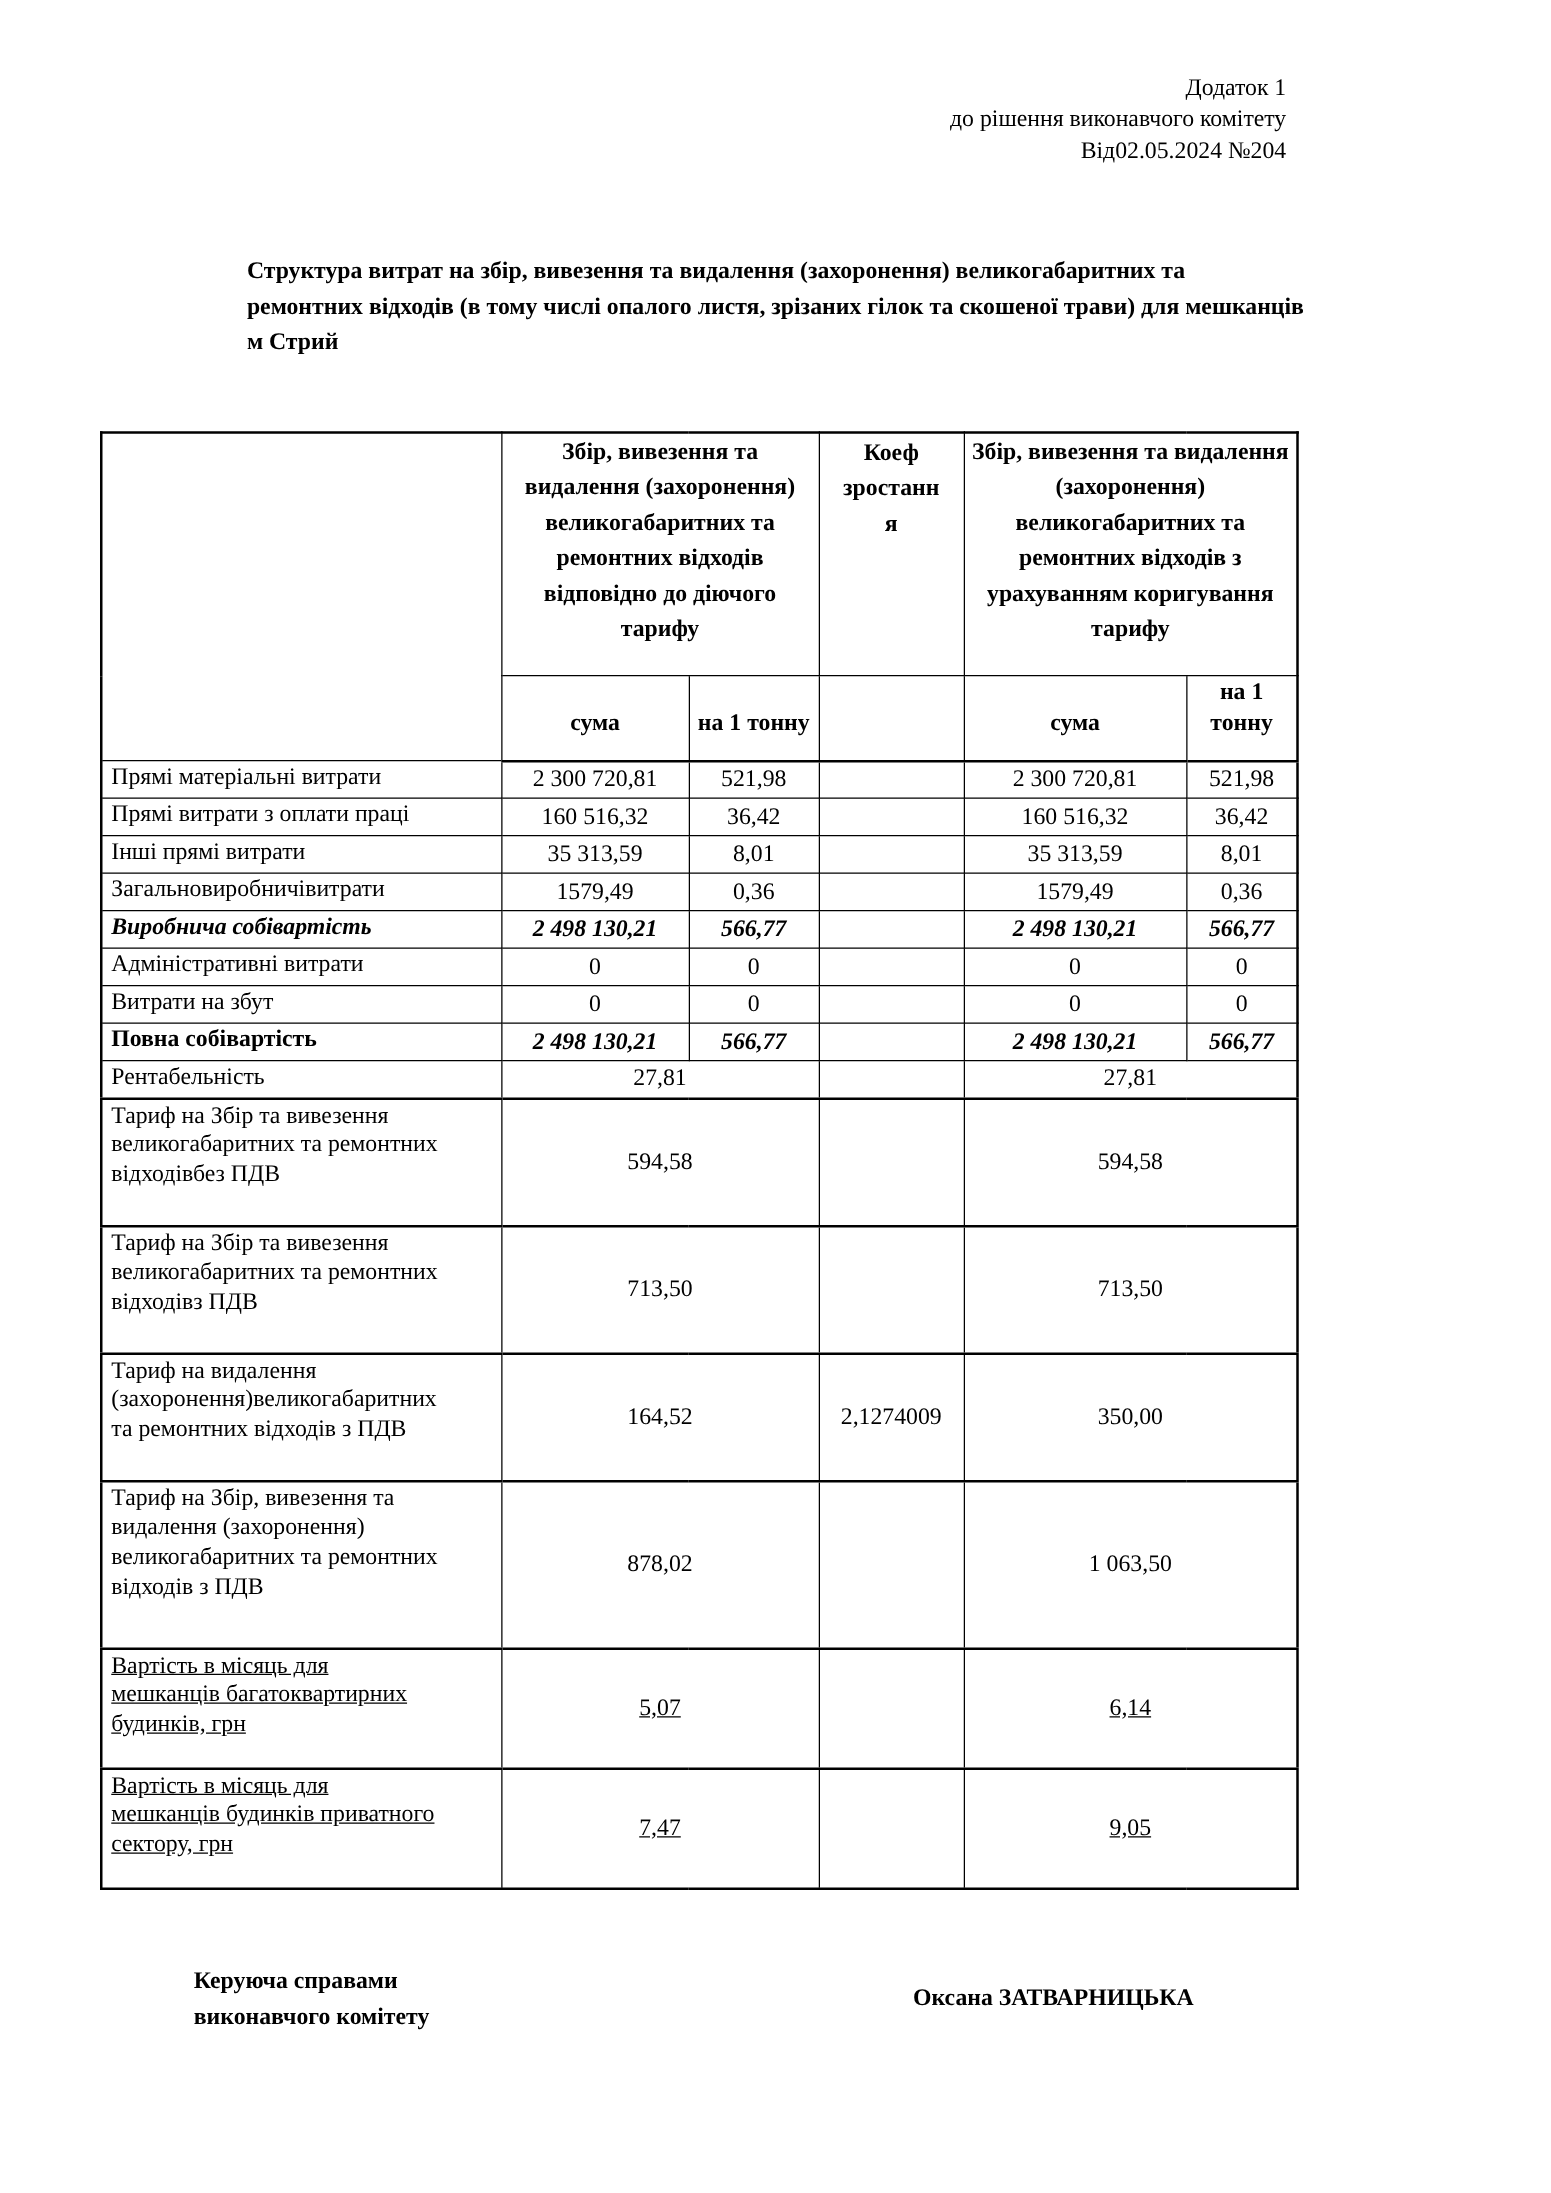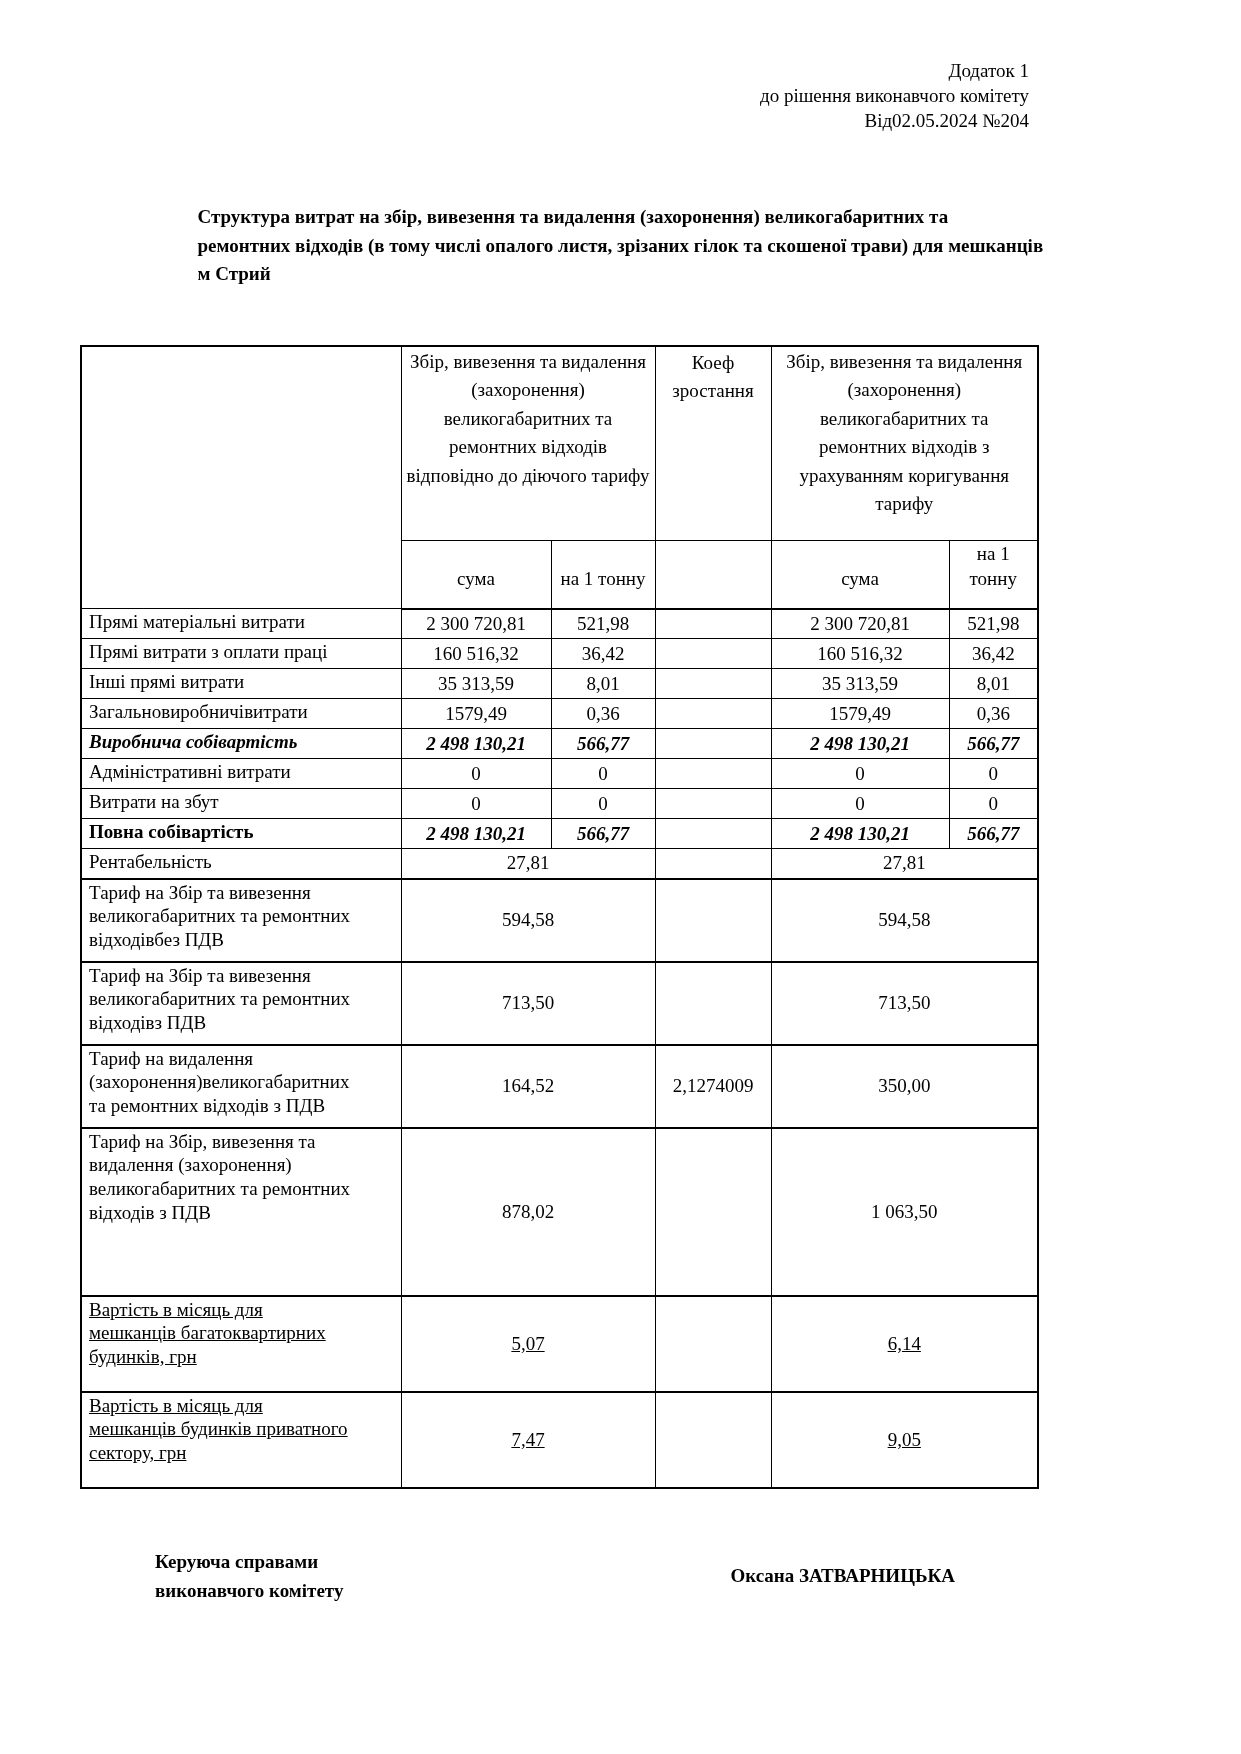--- a/index.html
+++ b/index.html
@@ -22,31 +22,31 @@
     margin: 56px 0 0 80px;
     border-collapse: collapse;
     width: 957px; table-layout: fixed;
     border: 2px solid #000;
   }
   .doc-table th, .doc-table td {
     border: 1px solid #000;
     padding: 1px 5px;
   }
   thead th {
-    font-weight: normal; text-align: center;
+    font-weight: bold; text-align: center;
     vertical-align: top; line-height: 1.5; padding: 2px 12px;
   }
   tr.hrow1 { height: 195px; }
   tr.hrow2 { height: 57px; }
   .hrow2 th { vertical-align: bottom; border-bottom-width: 2px; padding-bottom: 16px; line-height: 1.3; }
   th.koefh { padding: 2px 16px; overflow-wrap: anywhere; }
   tbody tr { height: 30px; }
-  tr.rh3 { height: 83px; }
+  tr.rh3 { height: 102px; }
   tr.rh3s { height: 96px; text-decoration: underline; }
-  tr.rh4 { height: 168px; }
+  tr.rh4 { height: 134px; }
   tr.thick td { border-top-width: 2px; }
   td.lbl {
     text-align: left; vertical-align: top;
     padding-left: 7px; padding-right: 46px;
     overflow-wrap: anywhere;
   }
   td.num { text-align: center; vertical-align: middle; }
   .vbottom { vertical-align: bottom; padding-bottom: 4px; }
   .vmiddle { vertical-align: middle; }
   .vupper { vertical-align: middle; padding-bottom: 26px; }

